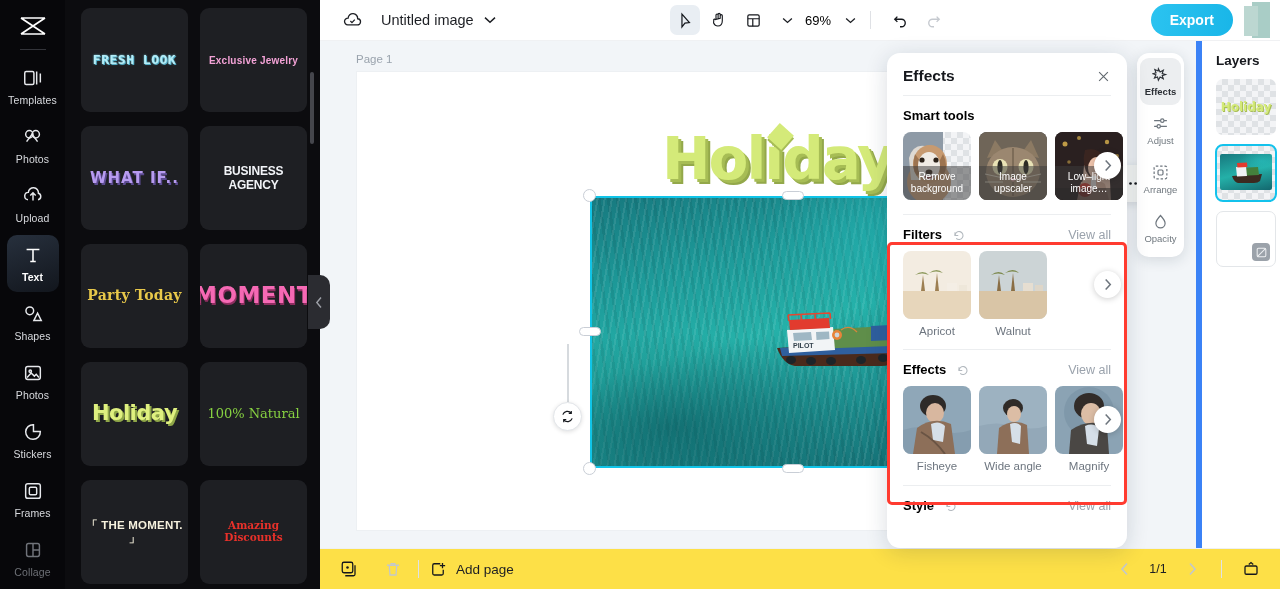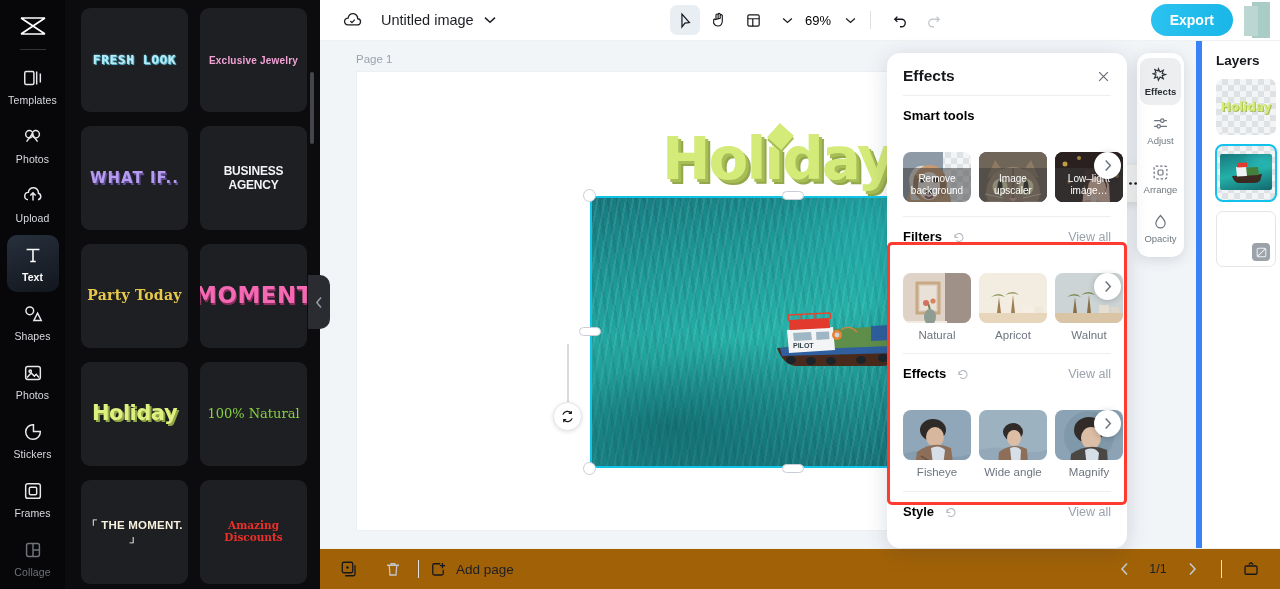--- a/index.html
+++ b/index.html
@@ -146,21 +146,21 @@
     gap: 4px; padding: 0 8px; box-shadow: 0 2px 10px rgba(20,30,40,.13); z-index: 12;
   }
   .ft-btn { width: 30px; height: 29px; border-radius:7px; display:flex; align-items:center; justify-content:center; cursor:pointer;}
 
   
   .boat { position: absolute; left: 181px; top: 112px; width: 135px; height: 66px; }
 
   
   .bottombar {
     position: absolute; left: 320px; top: 548px; width: 960px; height: 41px;
-    background: #a16207; border-top: 1px solid #eef0f2;
+    background: #fde047; border-top: 1px solid #eef0f2;
     display: flex; align-items: center; z-index: 20;
   }
   .bb-btn { width: 30px; height: 30px; display:flex; align-items:center; justify-content:center; cursor:pointer; border-radius:6px;}
   .addpage { display:flex; align-items:center; gap:9px; cursor:pointer; font-size:13.5px; color:#1d1f24; }
   .bb-right { position: absolute; right: 14px; display:flex; align-items:center; gap: 4px; }
   .pager { font-size: 12.5px; color: #1d1f24; min-width: 30px; text-align:center; }
 
   
   .fx-panel {
     position: absolute; left: 887px; top: 53px; width: 240px; height: 495px;
@@ -171,21 +171,21 @@
   .fx-title { font-size: 15.5px; font-weight: 700; color: #16181d; }
   .fx-close { cursor: pointer; display:flex; }
   .fx-rule { height: 1px; background: #eceef0; margin: 0 16px; }
   .fx-sec-title { font-size: 13px; font-weight: 700; color: #000000; }
   .fx-sec-head { display:flex; align-items:center; justify-content: space-between; padding: 12px 16px 9px; }
   .viewall { font-size: 12.5px; color: #9aa2ac; cursor: pointer; }
   .reset-ic { margin-left: 7px; display:inline-flex; vertical-align: middle;}
   .thumb-row { display: flex; gap: 8px; padding: 0 16px; position: relative; }
   .thumb { width: 68px; cursor: pointer; }
   .thumb .img {
-    width: 68px; height: 50px; border-radius: 8px; overflow: hidden; position: relative; margin-top: 20px;
+    width: 68px; height: 68px; border-radius: 8px; overflow: hidden; position: relative;
   }
   .thumb .cap {
     position: absolute; left:0; right:0; bottom: 0; padding: 5px 3px 6px;
     background: rgba(60,60,60,.52); color: #fff; font-size: 10px; line-height: 1.15;
     text-align: center;
   }
   .thumb .label { margin-top: 6px; font-size: 11.5px; color: #6d757f; text-align:center; }
   .arrow-next {
     position: absolute; right: 6px; top: 20px; width: 27px; height: 27px; border-radius: 50%;
     background: #fff; box-shadow: 0 1px 6px rgba(0,0,0,.2);
@@ -638,36 +638,20 @@
               <path d="M4 4.5V11h6.5"></path>
           </svg>
         </span>
       </span>
       <span class="viewall">View all</span>
     </div>
     <div class="thumb-row">
       <div class="thumb">
         <div class="img">
           <svg width="68" height="68" viewBox="0 0 68 68">
-            <rect width="68" height="68" fill="#ded3c6"></rect>
-            <rect x="42" y="0" width="26" height="68" fill="#9f9188"></rect>
-            <rect x="14" y="10" width="22" height="30" fill="none" stroke="#c9a884" stroke-width="3"></rect>
-            <rect x="17" y="13" width="16" height="24" fill="#e9e1d5"></rect>
-            <rect x="0" y="48" width="44" height="20" fill="#f2ece2"></rect>
-            <path d="M25 30 q3 8 2 16" stroke="#6d8357" stroke-width="2" fill="none"></path>
-            <ellipse cx="27" cy="44" rx="6" ry="8" fill="#8f9c93"></ellipse>
-            <circle cx="23" cy="30" r="3" fill="#d2705f"></circle>
-              <circle cx="30" cy="28" r="2.6" fill="#d8855f"></circle>
-          </svg>
-        </div>
-        <div class="label">Natural</div>
-      </div>
-      <div class="thumb">
-        <div class="img">
-          <svg width="68" height="68" viewBox="0 0 68 68">
             <rect width="68" height="68" fill="#f3ece1"></rect>
             <rect y="40" width="68" height="28" fill="#e7d6bb"></rect>
             <path d="M18 40 L20 24 L22 40Z" fill="#9d7f52"></path>
               <path d="M12 24 q8-6 14 0 q-7-3-14 0" fill="#8e9a5e"></path>
             <path d="M32 40 L34 22 L36 40Z" fill="#9d7f52"></path>
               <path d="M26 22 q8-6 14 0 q-7-3-14 0" fill="#8e9a5e"></path>
             <rect x="44" y="32" width="10" height="8" fill="#f4eee5"></rect>
               <rect x="56" y="34" width="8" height="6" fill="#eee7da"></rect>
           </svg>
         </div>

